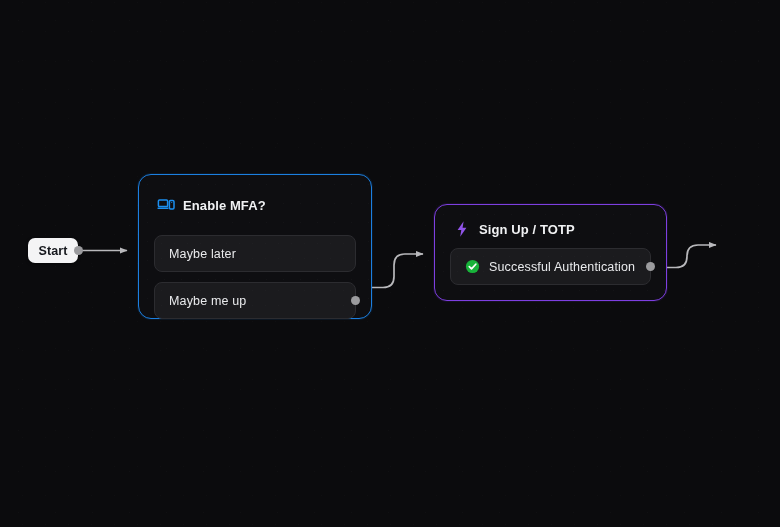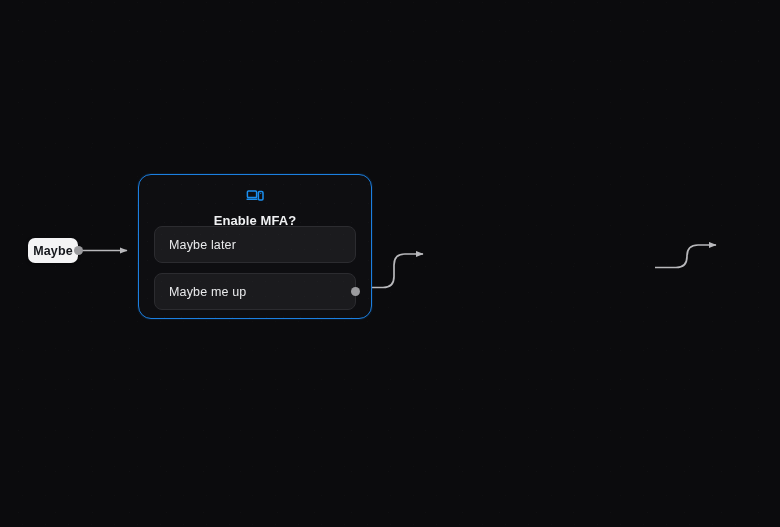--- a/index.html
+++ b/index.html
@@ -85,21 +85,20 @@
     box-shadow: 0 0 0 1px rgba(125,63,224,0.10);
   }
 
   .node-header {
     display: flex;
     align-items: center;
     gap: 8px;
     padding: 0 18px;
     height: 36px;
     box-sizing: border-box;
-    flex-direction: column;
   }
   .node.blue .node-header { margin-top: 12px; }
   .node.purple .node-header { margin-top: 6px; }
 
   .node-header .title {
     color: #f0f1f3;
     font-size: 13px;
     font-weight: 700;
     letter-spacing: 0.1px;
     white-space: nowrap;
@@ -114,21 +113,21 @@
     flex: none;
   }
 
   
   .rows {
     padding: 0 15px;
     display: flex;
     flex-direction: column;
     gap: 10px;
   }
-  .node.blue .rows { margin-top: 3px; }
+  .node.blue .rows { margin-top: 12px; }
   .node.purple .rows { margin-top: 1px; }
 
   .row {
     position: relative;
     height: 37px;
     border-radius: 8px;
     background: #1b1b1e;
     border: 1px solid #2c2c30;
     box-sizing: border-box;
     display: flex;
@@ -186,21 +185,21 @@
     </defs>
 
     <path d="M 80 250.5 L 127 250.5" fill="none" stroke="#b9b9bc" stroke-width="1.7" marker-end="url(#arrow)"></path>
 
     <path d="M 361 287.5 L 383 287.5 Q 394 287.5 394 276.5 L 394 265 Q 394 254 405 254 L 423 254" fill="none" stroke="#b9b9bc" stroke-width="1.7" marker-end="url(#arrow)"></path>
 
     <path d="M 655 267.5 L 676 267.5 Q 687 267.5 687 256.5 L 687 256 Q 687 245 698 245 L 716 245" fill="none" stroke="#b9b9bc" stroke-width="1.7" marker-end="url(#arrow)"></path>
   </svg>
 
   <div class="start-node">
-    <span class="label">Maybe</span>
+    <span class="label">Start</span>
   </div>
   <div class="handle start-handle"></div>
 
   <div class="node blue">
     <div class="node-header">
       <span class="hdr-icon">
         <svg width="18" height="18" viewBox="0 0 18 18">
 
           <rect x="1.4" y="4.0" width="9.2" height="6.6" rx="1.1" fill="none" stroke="#1b8ff0" stroke-width="1.5"></rect>
           <rect x="0.4" y="11.4" width="11.2" height="1.5" rx="0.7" fill="#1b8ff0"></rect>
@@ -217,14 +216,37 @@
         <span class="row-label">Maybe later</span>
       </div>
 
       <div class="row">
         <span class="row-label">Maybe me up</span>
         <span class="handle row-handle"></span>
       </div>
     </div>
   </div>
 
+  <div class="node purple">
+    <div class="node-header">
+      <span class="hdr-icon">
+        <svg width="18" height="18" viewBox="0 0 18 18">
+          <path d="M10.6 1.2 L4.6 9.9 L8.3 9.9 L7.2 16.8 L13.4 7.8 L9.6 7.8 Z" fill="#9054e8"></path>
+        </svg>
+      </span>
+      <span class="title">Sign Up / TOTP</span>
+    </div>
+
+    <div class="rows">
+      <div class="row">
+        <span class="row-icon">
+          <svg width="15" height="15" viewBox="0 0 15 15">
+            <circle cx="7.5" cy="7.5" r="6.6" fill="#18b33a"></circle>
+            <path d="M4.3 7.7 L6.5 9.9 L10.8 5.2" fill="none" stroke="#ffffff" stroke-width="1.7" stroke-linecap="round" stroke-linejoin="round"></path>
+          </svg>
+        </span>
+        <span class="row-label">Successful Authentication</span>
+        <span class="handle row-handle"></span>
+      </div>
+    </div>
+  </div>
 
 </div>
 
 </body></html>

